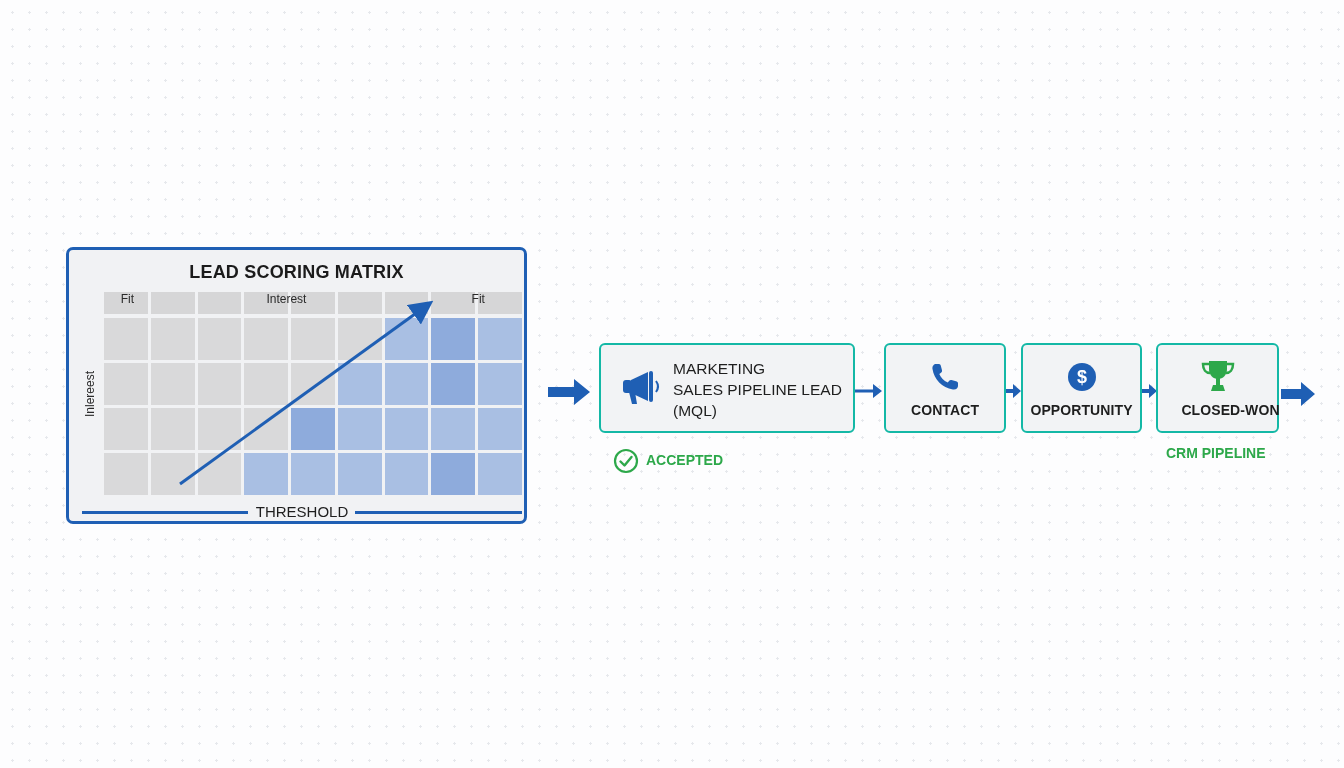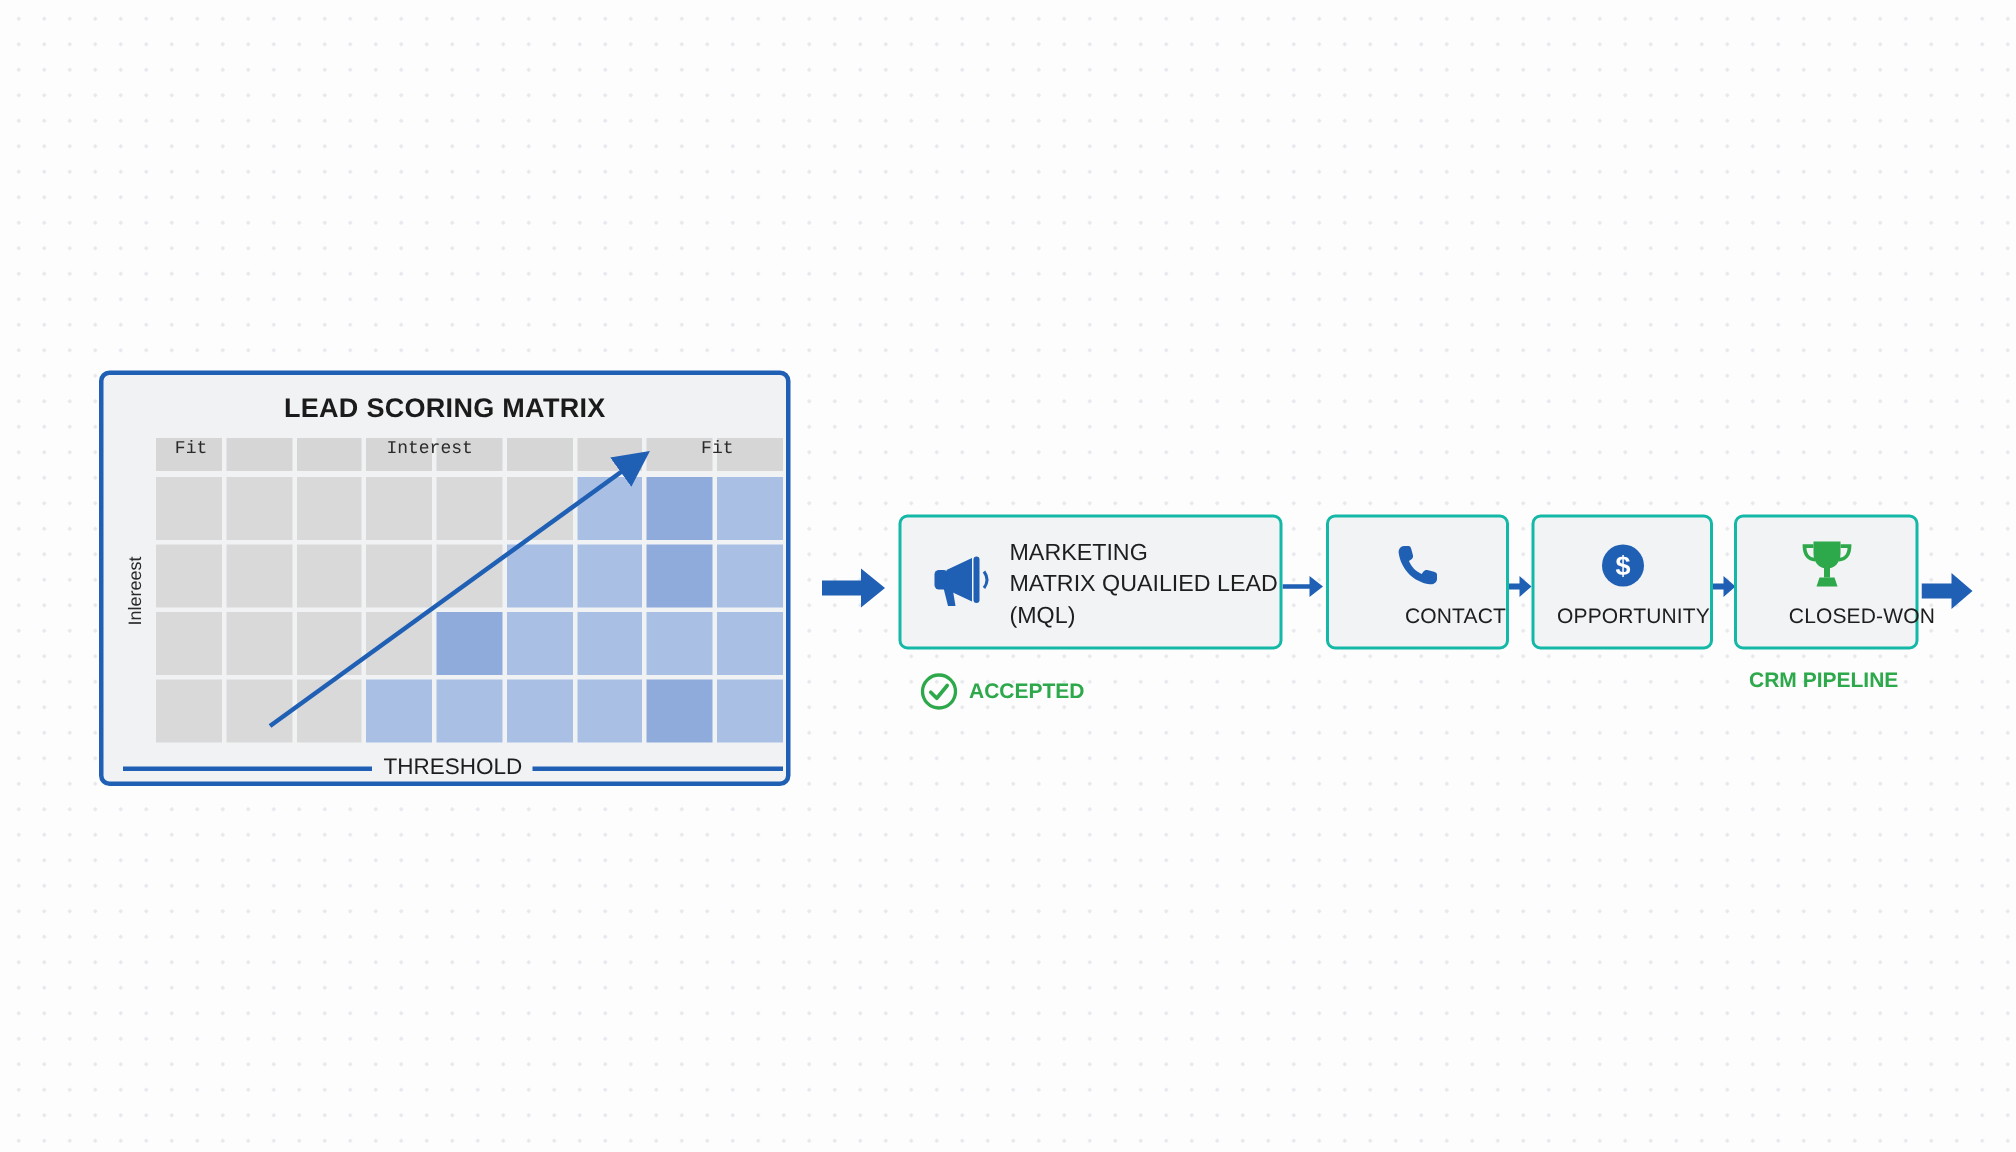--- a/index.html
+++ b/index.html
@@ -18,21 +18,21 @@
   #matrix-panel {
     left: 66px; top: 247px; width: 461px; height: 277px;
     border: 3px solid #1f5fb4; border-radius: 7px;
     background: #f1f2f4; box-sizing: border-box;
   }
   #matrix-title {
     left: 0; width: 100%; top: 12px; text-align: center;
     font-size: 18px; font-weight: 700; letter-spacing: 0.2px; color: #1b1b1b;
   }
   #grid {
-    left: 35px; top: 42px; width: 398px; height: 203px; font-family: Liberation Mono, monospace;
+    left: 35px; top: 42px; width: 398px; height: 203px;
   }
   .cell { position: absolute; }
   .hdr-label { position: absolute; font-size: 12px; color: #2a2a2a; text-align: center; }
   #y-label {
     left: 6px; top: 114px; width: 30px; height: 60px;
     font-size: 12px; color: #2a2a2a;
     writing-mode: vertical-rl; transform: rotate(180deg);
     display: flex; align-items: center; justify-content: center;
   }
   #threshold-row { left: 13px; top: 253px; width: 440px; height: 18px; }
@@ -43,22 +43,22 @@
   }
   #trend-svg { left: 35px; top: 42px; width: 418px; height: 203px; overflow: visible; }
 
   
   .arrow-big { position: absolute; }
   .box {
     position: absolute; box-sizing: border-box;
     border: 2px solid #14b8a6; border-radius: 6px; background: #f2f3f5;
   }
   .box-label {
-    position: absolute; left: 0; width: 100%; text-align: right;
-    font-size: 14px; font-weight: 400; color: #1e1e1e; letter-spacing: 0.1px;
+    position: absolute; left: 0; width: 100%; text-align: center;
+    font-size: 14px; font-weight: 700; color: #1e1e1e; letter-spacing: 0.1px;
   }
   #mql-text {
     position: absolute; left: 72px; top: 13px;
     font-size: 15.5px; line-height: 21px; color: #1e1e1e;
   }
   .status {
     position: absolute; font-size: 14px; font-weight: 600; color: #2da84a;
   }
   .small-arrow { position: absolute; }
 </style>
@@ -140,21 +140,21 @@
 <div class="box" style="left:599px;top:343px;width:256px;height:90px;">
   <svg class="abs" style="left:20px;top:24px;" width="42" height="38" viewBox="0 0 42 38">
     <rect x="2" y="11" width="9" height="13" rx="3" fill="#1f5fb4"></rect>
     <path d="M10,11 L27,3 V32 L10,24 Z" fill="#1f5fb4"></path>
     <rect x="28" y="2" width="4" height="31" rx="2" fill="#1f5fb4"></rect>
     <path d="M8,23 L14,23 L16,35 L11,35 Z" fill="#1f5fb4"></path>
     <path d="M35,12 Q39,17.5 35,23" stroke="#1f5fb4" stroke-width="2" fill="none"></path>
   </svg>
   <div id="mql-text">
     <div>MARKETING</div>
-    <div>MATRIX QUAILIED LEAD</div>
+    <div>SALES PIPELINE LEAD</div>
     <div>(MQL)</div>
   </div>
 </div>
 
 <svg class="abs" style="left:613px;top:448px;" width="26" height="26">
   <circle cx="13" cy="13" r="11" stroke="#2da84a" stroke-width="2.2" fill="none"></circle>
   <path d="M7.5,13.5 L11.5,17.5 L18.5,9" stroke="#2da84a" stroke-width="2.4" fill="none" stroke-linecap="round" stroke-linejoin="round"></path>
 </svg>
 <div class="status" style="left:646px;top:452px;">ACCEPTED</div>
 

